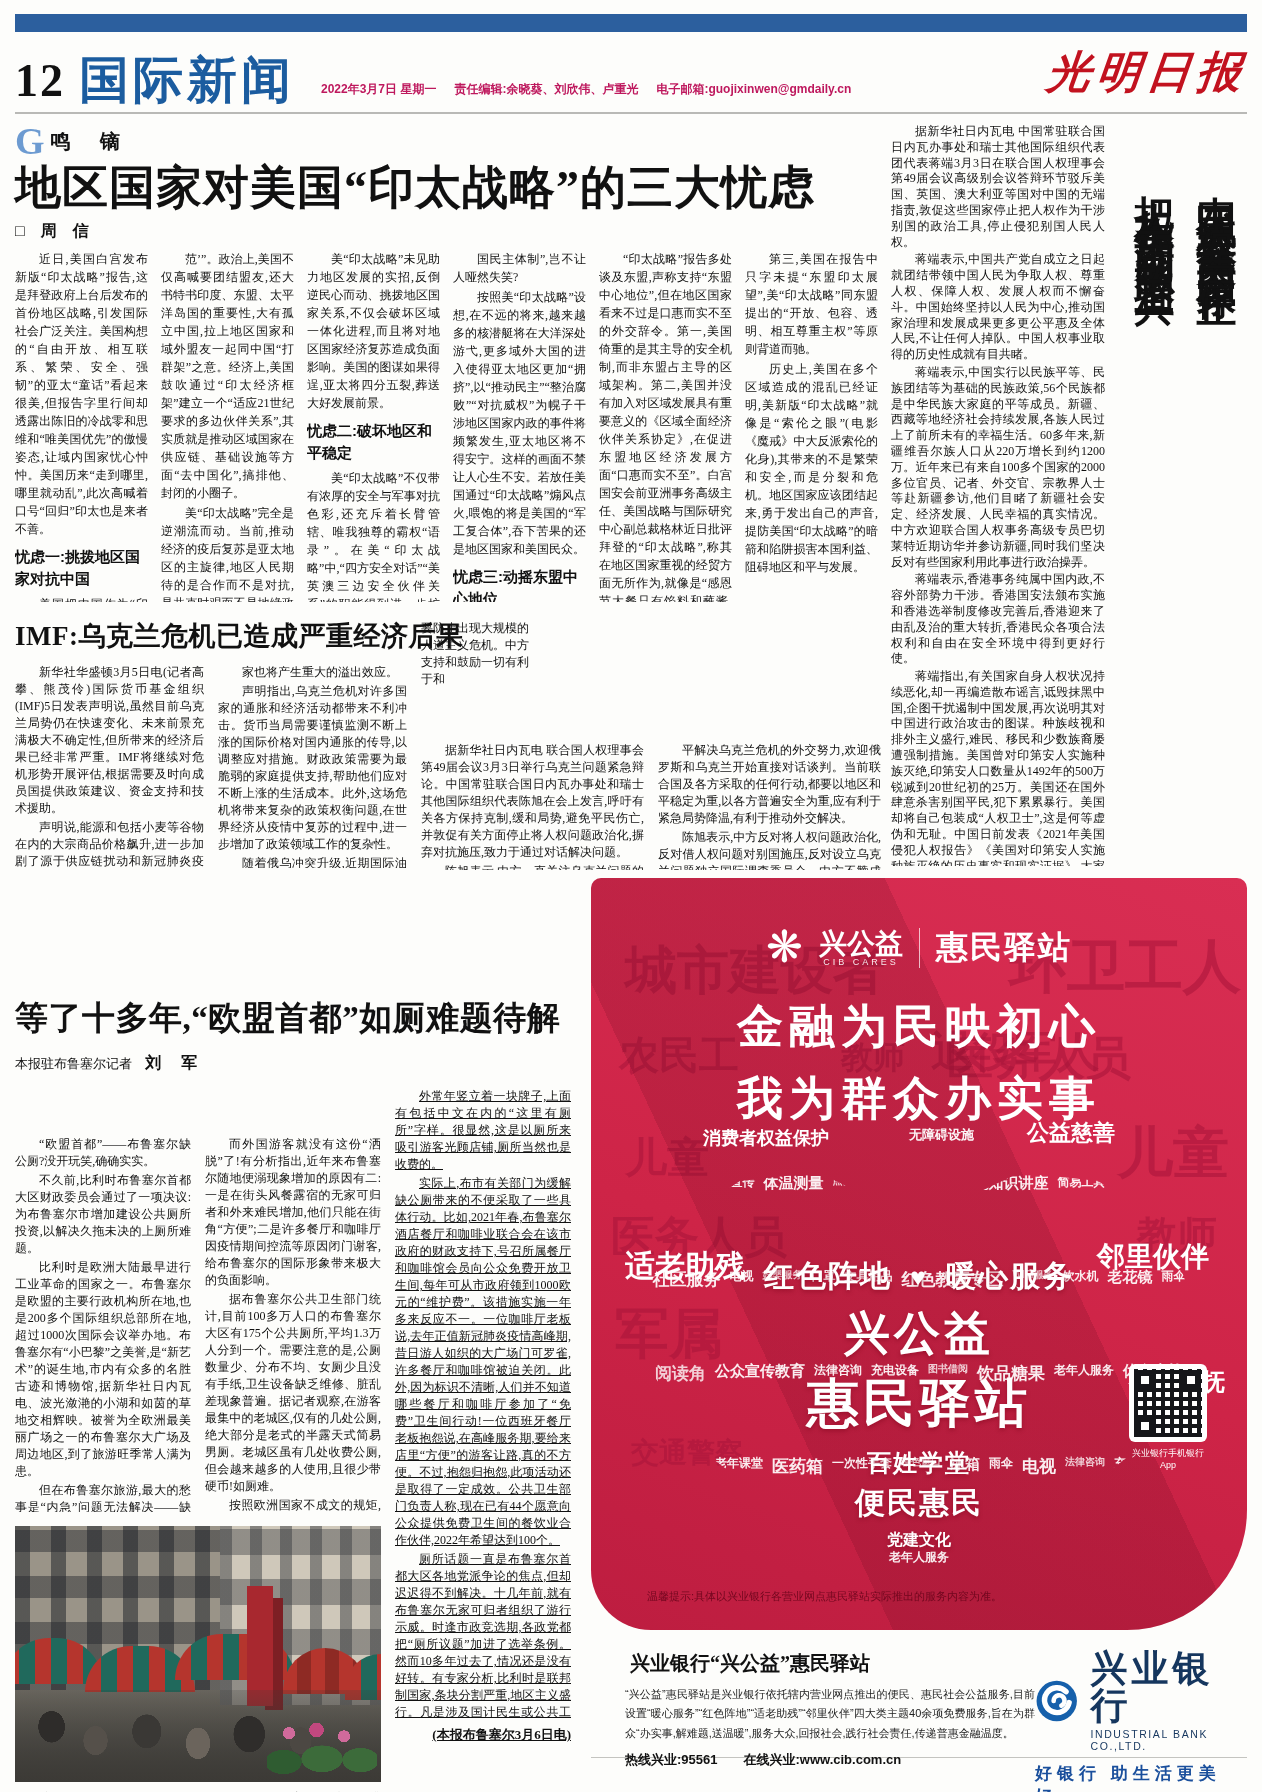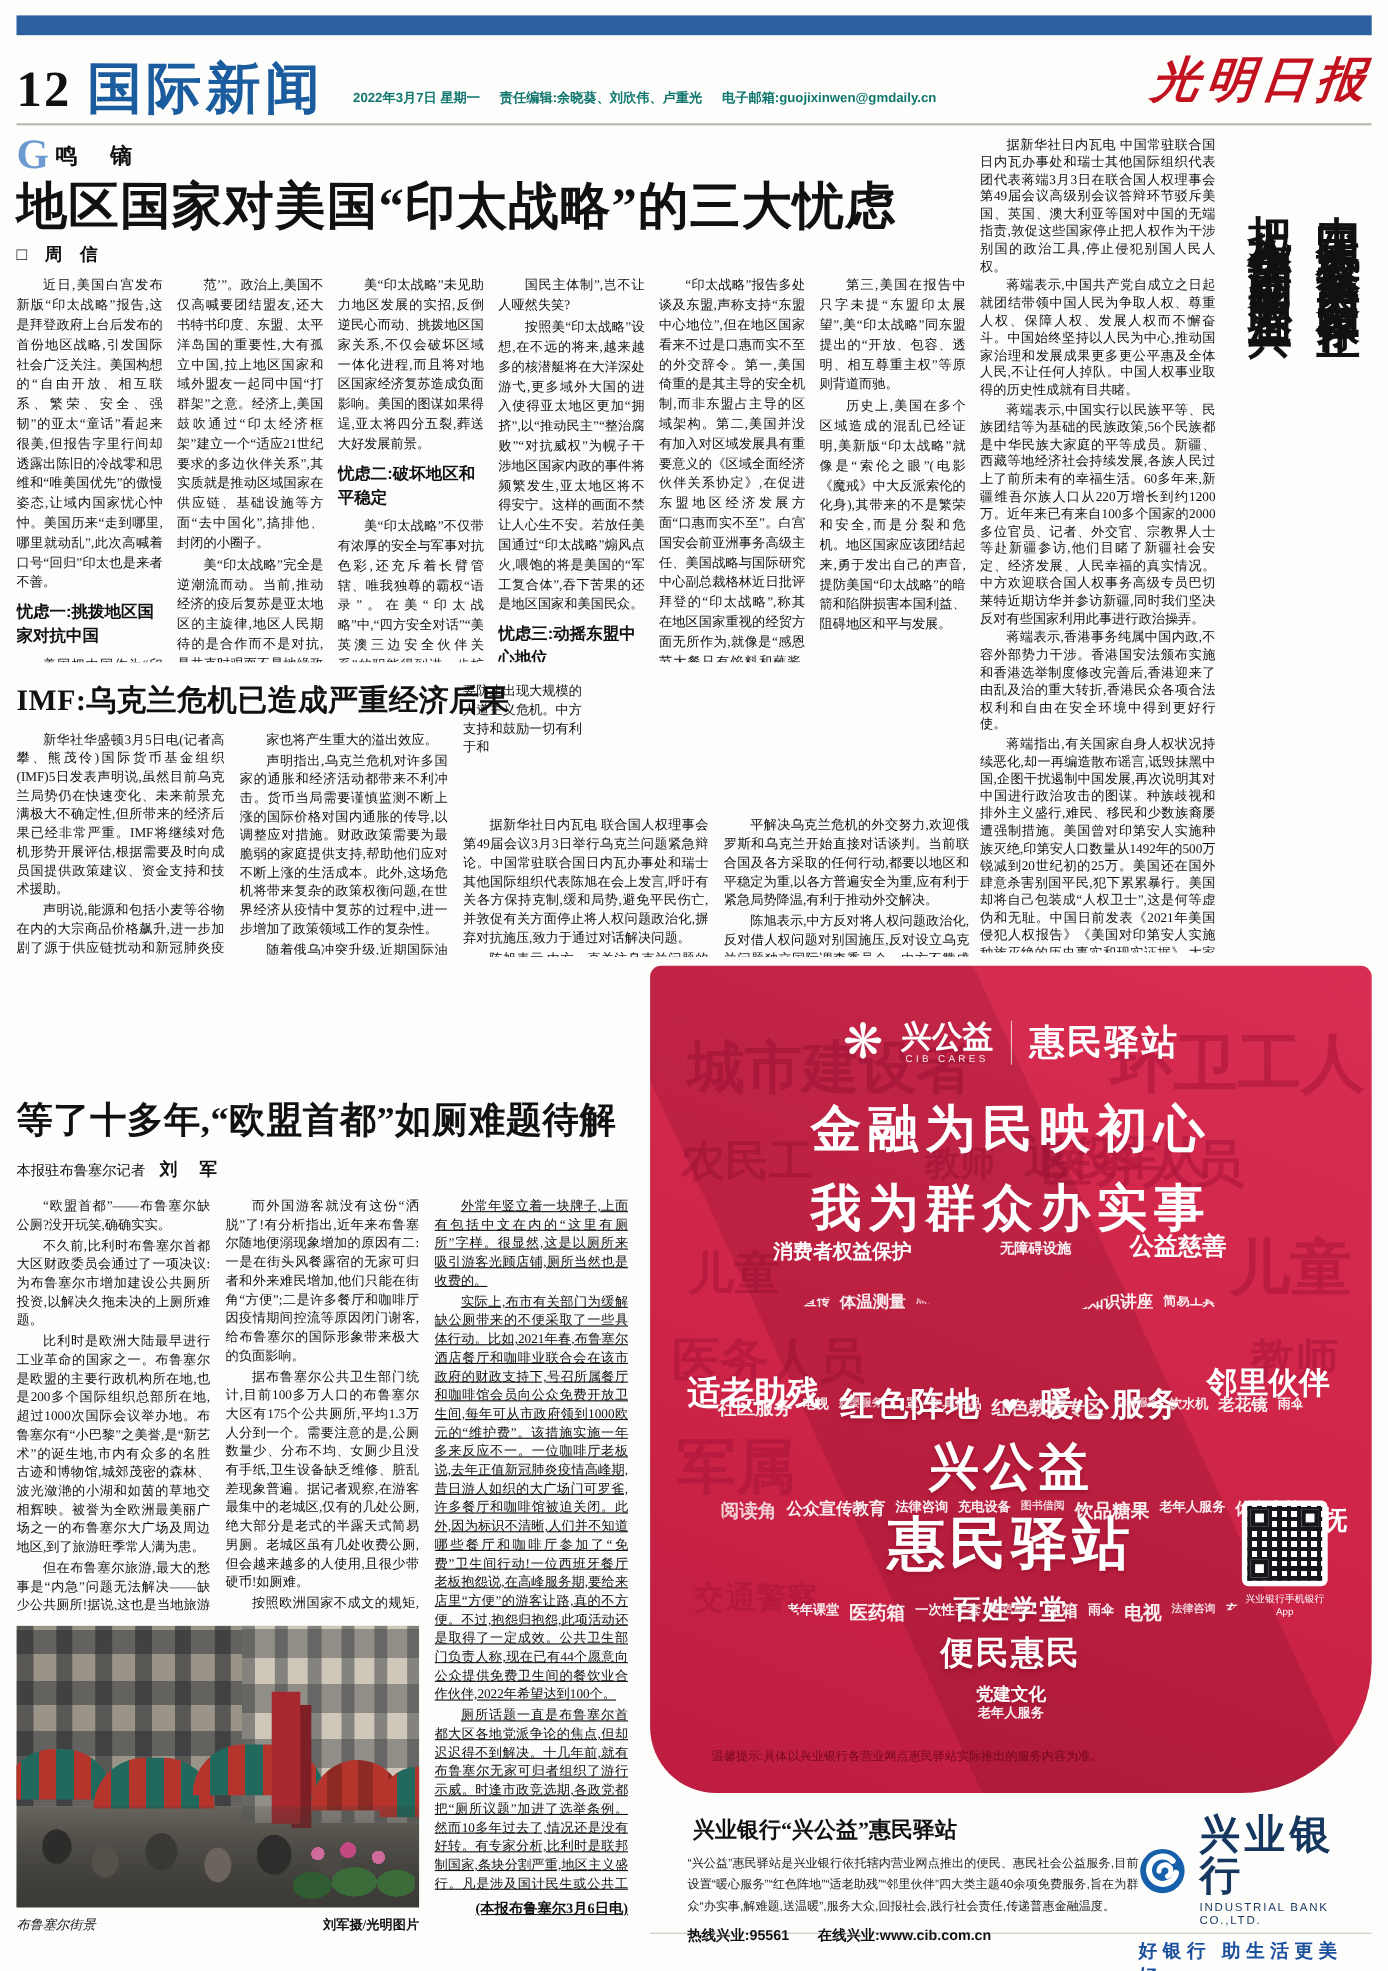--- a/index.html
+++ b/index.html
@@ -5,21 +5,21 @@
   html,body{margin:0;padding:0;background:#e8e8e4;}
   .page{position:relative;width:1262px;height:1792px;margin:0 auto;background:#fdfdfb;
         box-sizing:border-box;padding:14px 15px 0;overflow:hidden;
         font-family:"Liberation Serif","DejaVu Serif",serif;color:#111;}
 
   
   .topbar{height:18px;background:#2c5f9e;margin-bottom:10px;}
   .masthead{display:flex;align-items:flex-end;height:62px;}
   .page-num{font-size:46px;font-weight:700;line-height:1;letter-spacing:2px;}
   .section-title{font-size:50px;font-weight:900;color:#1b5c9f;line-height:.95;margin-left:14px;letter-spacing:4px;}
-  .dateline{font-family:"Liberation Sans","DejaVu Sans",sans-serif;font-size:12px;font-weight:700;color:#0f766e;
+  .dateline{font-family:"Liberation Sans","DejaVu Sans",sans-serif;font-size:12px;font-weight:700;color:#be185d;
             margin-left:26px;margin-bottom:6px;display:flex;gap:18px;white-space:nowrap;}
   .paper-logo{margin-left:auto;margin-bottom:2px;font-size:44px;font-weight:900;color:#c2121f;
               font-style:italic;letter-spacing:6px;transform:skewX(-6deg);}
   .mast-rule{border-bottom:2px solid #b9b9b6;margin:8px 0 10px;}
 
   
   .top-region{display:flex;gap:10px;height:742px;}
   .top-left{width:866px;flex:none;}
   .top-right{width:356px;flex:none;display:flex;gap:10px;}
 
@@ -54,21 +54,21 @@
   .vert-head div{white-space:nowrap;}
 
   
   .bottom-region{display:flex;gap:20px;margin-top:12px;height:912px;}
   .bl-article{width:556px;flex:none;padding-top:118px;box-sizing:border-box;}
   .bl-headline{font-size:33px;font-weight:700;letter-spacing:.5px;white-space:nowrap;margin:0 0 12px;}
   .bl-byline{font-size:13px;margin:0 0 14px;}
   .bl-byline b{font-size:16px;letter-spacing:8px;margin-left:10px;}
   .bl-body{display:flex;gap:14px;}
   .bl-left{width:366px;flex:none;}
-  .bl-two{display:flex;gap:14px;height:376px;overflow:hidden;}
+  .bl-two{display:flex;gap:14px;height:376px;overflow:hidden;margin-top:48px;}
   .bl-two .ncol{width:176px;flex:none;}
   .bl-c3{width:176px;flex:none;height:656px;display:flex;flex-direction:column;text-decoration:underline;}
   .bl-c3 .ncol{flex:1;}
   .endnote{font-size:13px;font-weight:700;text-align:right;padding-top:6px;}
   .caption-row{display:flex;justify-content:space-between;width:366px;font-size:12px;margin-top:8px;}
   .cap-left{font-style:italic;}
   .cap-right{font-weight:700;}
 
   
   .photo{position:relative;width:366px;height:256px;margin-top:14px;overflow:hidden;
@@ -303,21 +303,21 @@
       <div class="bl-byline">
         <span>本报驻布鲁塞尔记者</span>
         <b>刘 军</b>
       </div>
       <div class="bl-body">
         <div class="bl-left">
           <div class="bl-two">
             <div class="ncol">
                 <div class="seg p">“欧盟首都”——布鲁塞尔缺公厕?没开玩笑,确确实实。</div>
                 <div class="seg p">不久前,比利时布鲁塞尔首都大区财政委员会通过了一项决议:为布鲁塞尔市增加建设公共厕所投资,以解决久拖未决的上厕所难题。</div>
-                <div class="seg p">比利时是欧洲大陆最早进行工业革命的国家之一。布鲁塞尔是欧盟的主要行政机构所在地,也是200多个国际组织总部所在地,超过1000次国际会议举办地。布鲁塞尔有“小巴黎”之美誉,是“新艺术”的诞生地,市内有众多的名胜古迹和博物馆,城郊茂密的森林、波光潋滟的小湖和如茵的草地交相辉映。被誉为全欧洲最美丽广场之一的布鲁塞尔大广场及周边地区,到了旅游旺季常人满为患。</div>
+                <div class="seg p">比利时是欧洲大陆最早进行工业革命的国家之一。布鲁塞尔是欧盟的主要行政机构所在地,也是200多个国际组织总部所在地,超过1000次国际会议举办地。布鲁塞尔有“小巴黎”之美誉,是“新艺术”的诞生地,市内有众多的名胜古迹和博物馆,据新华社日内瓦电、波光潋滟的小湖和如茵的草地交相辉映。被誉为全欧洲最美丽广场之一的布鲁塞尔大广场及周边地区,到了旅游旺季常人满为患。</div>
                 <div class="seg p">但在布鲁塞尔旅游,最大的愁事是“内急”问题无法解决——缺少公共厕所!据说,这也是当地旅游部门“欲说还休”的尴尬事。在布市老城区有一尊著名的“尿尿小童”塑像。小于连在街头撒尿持续了几个世纪,是各国游客纷纷打卡的热门景点。然而,如果有内急又找不到公厕的游客不得已在街角便溺,情景恐怕就迥然不同了!据布鲁塞尔荷兰语自由大学的一份调查报告显示,有些当地人因为知道老城区缺少公厕,不得不事先安排好“内务”再到那里办事或参加活动,</div>
               </div>
             <div class="ncol">
                 <div class="seg p">而外国游客就没有这份“洒脱”了!有分析指出,近年来布鲁塞尔随地便溺现象增加的原因有二:一是在街头风餐露宿的无家可归者和外来难民增加,他们只能在街角“方便”;二是许多餐厅和咖啡厅因疫情期间控流等原因闭门谢客,给布鲁塞尔的国际形象带来极大的负面影响。</div>
                 <div class="seg p">据布鲁塞尔公共卫生部门统计,目前100多万人口的布鲁塞尔大区有175个公共厕所,平均1.3万人分到一个。需要注意的是,公厕数量少、分布不均、女厕少且没有手纸,卫生设备缺乏维修、脏乱差现象普遍。据记者观察,在游客最集中的老城区,仅有的几处公厕,绝大部分是老式的半露天式简易男厕。老城区虽有几处收费公厕,但会越来越多的人使用,且很少带硬币!如厕难。</div>
                 <div class="seg p">按照欧洲国家不成文的规矩,人们可以去咖啡馆“借”厕所,但一般是在咖啡馆喝上一杯,否则就需要付费。咖啡馆或商务中心厕所的收费在0.5~0.7欧元不等。有咖啡馆老板抱怨,少量的游客当然可以来咖啡馆“方便”,但遇到几十个人的旅游团队呢?总不能喧宾夺主,把顾客赶走而专门接待“方便人士”吧。在新冠肺炎疫情暴发前,大广场附近一条商业长廊大门</div>
               </div>
           </div>
           <div class="photo">
             <div class="ph-b1"></div>

